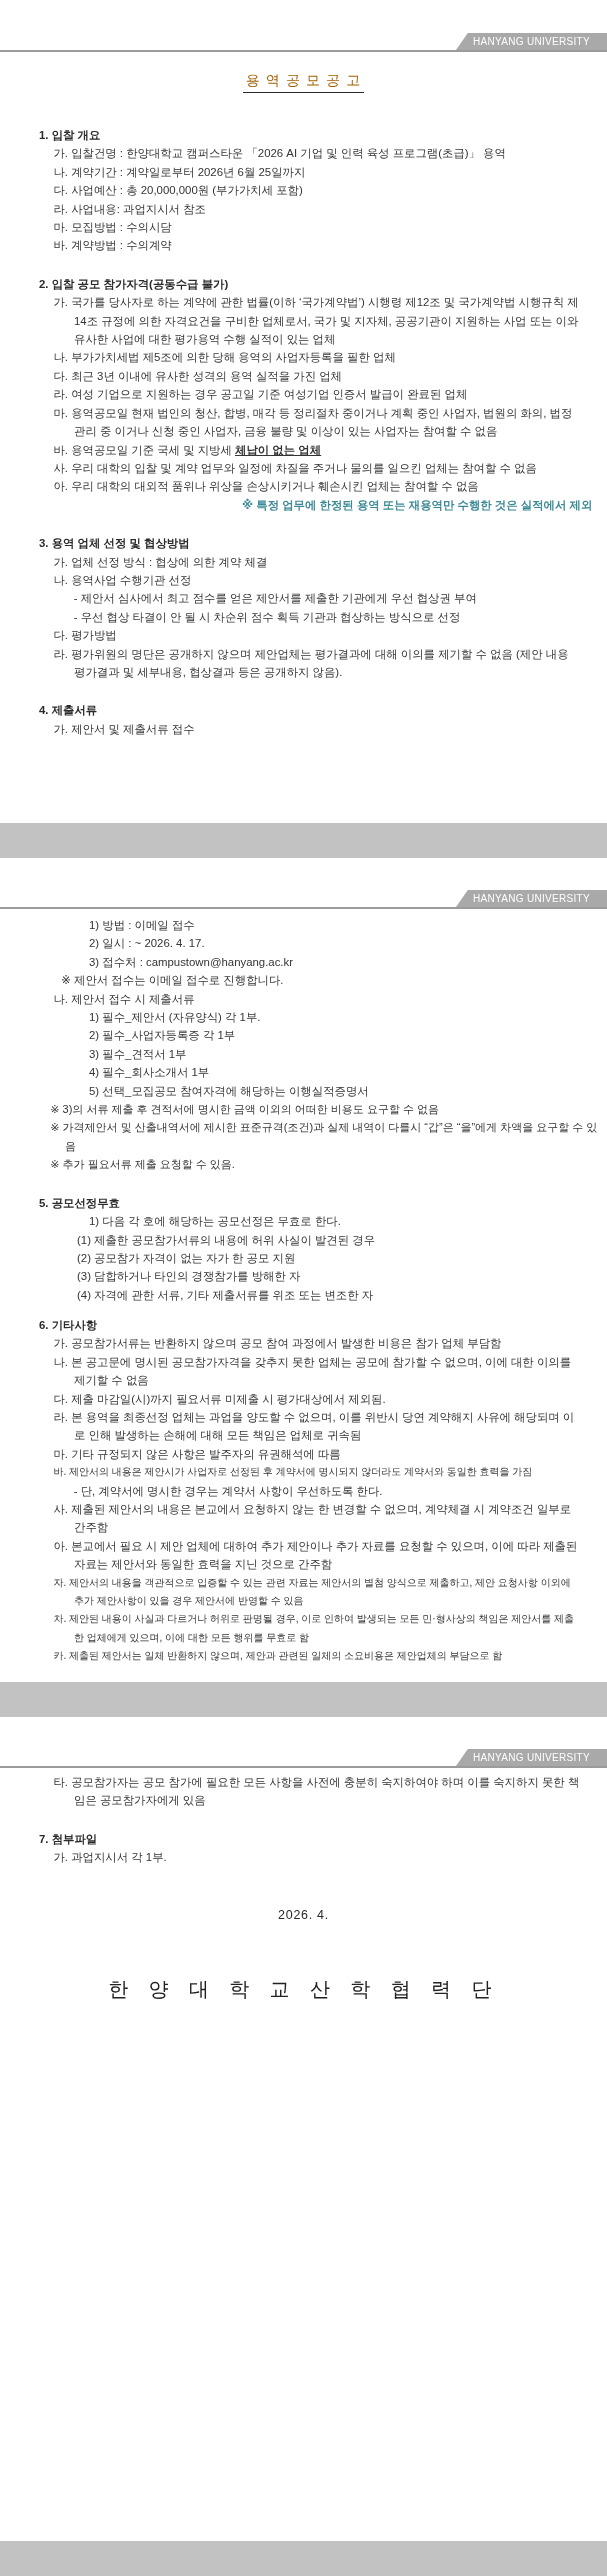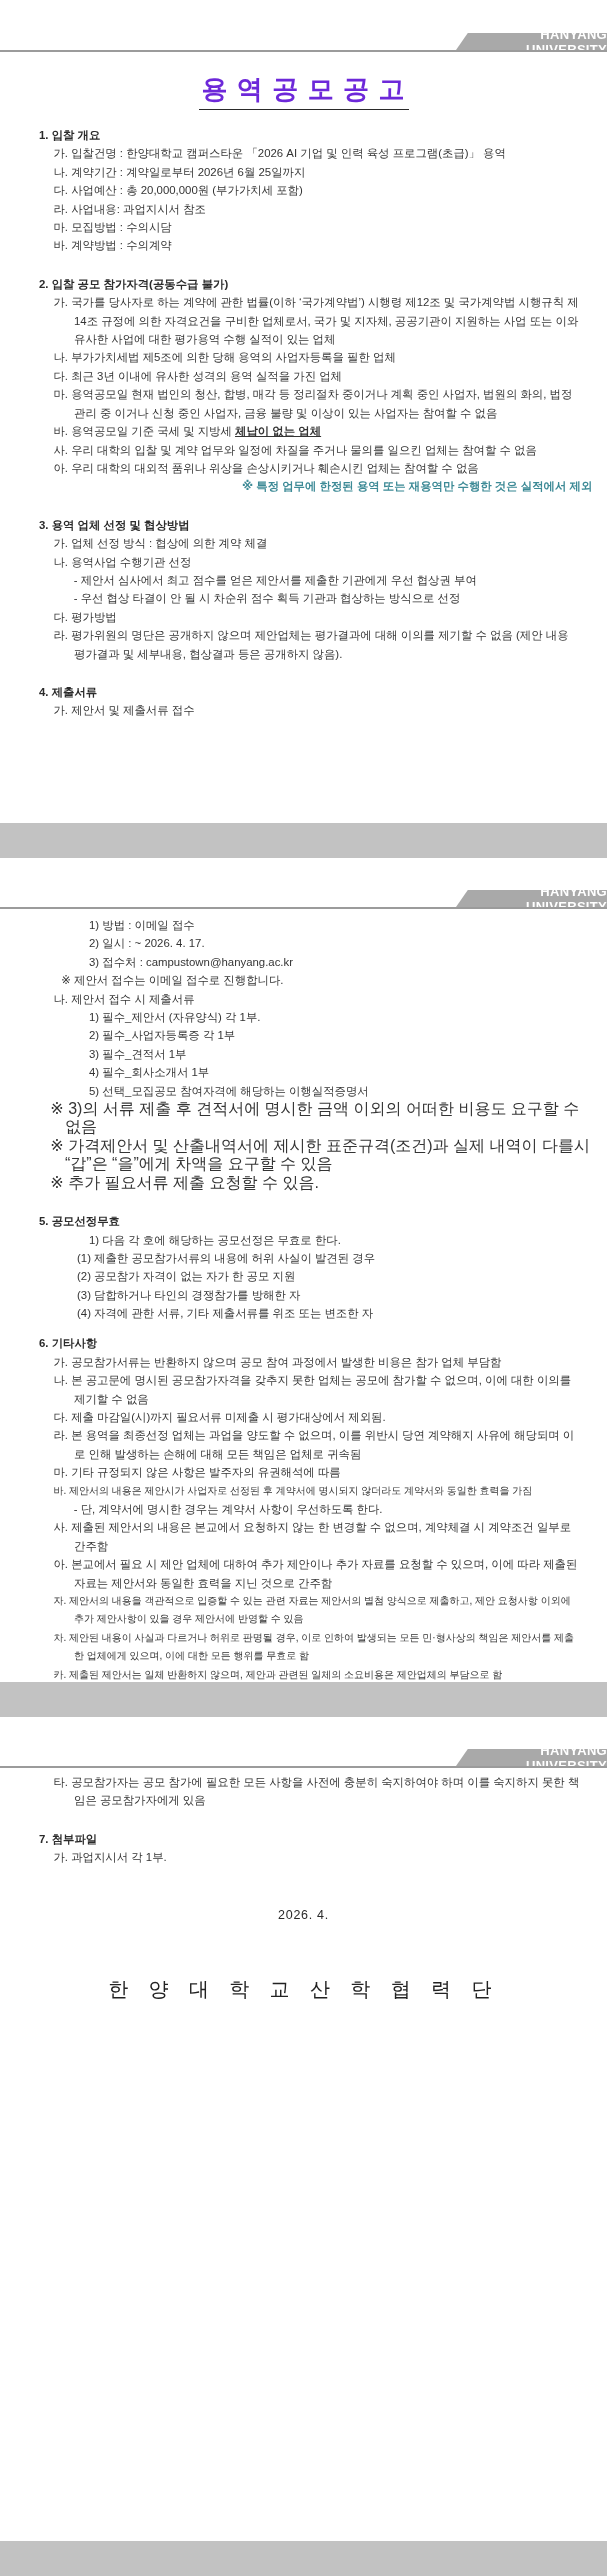--- a/index.html
+++ b/index.html
@@ -7,47 +7,47 @@
     position:relative;width:607px;height:2576px;background:#ffffff;overflow:hidden;
     font-family:"Liberation Sans","DejaVu Sans",sans-serif;color:#343434;
   }
   
   .badge{
     position:absolute;right:0;width:151px;height:17px;background:#a9a9a9;
     display:flex;align-items:center;justify-content:center;
     -webkit-clip-path:polygon(11.8px 0,100% 0,100% 100%,0 100%);
     clip-path:polygon(11.8px 0,100% 0,100% 100%,0 100%);
   }
-  .badge span{color:#ffffff;font-weight:bold;font-size:13px;letter-spacing:0.3px;text-align:right;}
+  .badge span{color:#ffffff;font-weight:normal;font-size:10px;letter-spacing:0.3px;text-align:right;}
   .hrule{position:absolute;left:0;width:607px;height:1.5px;background:#9b9b9b;}
   .b1{top:33px}.r1{top:50px}
   .b2{top:890px}.r2{top:907px}
   .b3{top:1749px}.r3{top:1766px}
   
   .graybar{position:absolute;left:0;width:607px;height:35px;background:#c2c2c2;}
   .g1{top:823px}.g2{top:1682px}.g3{top:2541px}
   
   .title-wrap{position:absolute;top:72px;left:0;width:607px;text-align:center;}
   .title-wrap span{
-    display:inline-block;font-size:26px;letter-spacing:1.1px;color:#6d28d9;
-    border-bottom:1.5px solid #2a2a2a;padding:0 2.9px 2.2px 2.9px;font-weight:bold;
+    display:inline-block;font-size:14px;letter-spacing:1.1px;color:#a16207;
+    border-bottom:1.5px solid #2a2a2a;padding:0 2.9px 2.2px 2.9px;
   }
   
   .content{position:absolute;left:0;width:607px;font-size:11.4px;line-height:18.4px;box-sizing:border-box;}
   .c1{top:126px}.c2{top:916px}.c3{top:1773px}
   .sech{font-weight:bold;padding-left:39px;color:#2b2b2b;}
   .mt{margin-top:20px;}
   .mts{margin-top:11.8px;}
   .item {padding:0 25px 0 74px;text-indent:-20.6px;}
   .dash {padding:0 22px 0 84px;text-indent:-10.3px;}
   .num  {padding:0 22px 0 103px;text-indent:-14px;}
   .paren{padding:0 22px 0 96px;text-indent:-19px;}
   .note {padding:0 14.7px 0 68px;text-indent:-14.7px;text-align:right;}
   .note-in{padding:0 14.7px 0 76px;text-indent:-14.7px;}
-  .note2{padding:0 7.4px 0 65px;text-indent:-14.7px;font-size:16px;}
+  .note2{padding:0 7.4px 0 65px;text-indent:-14.7px;font-size:11px;}
   .tight{font-size:10px;}
   .teal{color:#3d8a96;font-weight:bold;}
   .em{font-weight:bold;text-decoration:underline;}
   
   .date-line{position:absolute;top:1901px;left:0;width:607px;text-align:center;
     font-size:12.5px;letter-spacing:0.7px;color:#2b2b2b;margin-top:7px;}
   .org-line{position:absolute;top:1976px;left:0;width:607px;text-align:center;
     font-size:20px;letter-spacing:7.4px;color:#222222;white-space:nowrap;}
 </style>
 </head>
@@ -70,20 +70,21 @@
     <div class="item">나. 계약기간 : 계약일로부터 2026년 6월 25일까지</div>
     <div class="item">다. 사업예산 : 총 20,000,000원 (부가가치세 포함)</div>
     <div class="item">라. 사업내용:  과업지시서 참조</div>
     <div class="item">마. 모집방법 : 수의시담</div>
     <div class="item">바. 계약방법 : 수의계약</div>
 
     <div class="sech mt">2. 입찰 공모 참가자격(공동수급 불가)</div>
     <div class="item">가. 국가를 당사자로 하는 계약에 관한 법률(이하 ‘국가계약법’) 시행령 제12조 및 국가계약법 시행규칙 제14조 규정에 의한 자격요건을 구비한 업체로서, 국가 및 지자체, 공공기관이 지원하는 사업 또는 이와 유사한 사업에 대한 평가용역 수행 실적이 있는 업체</div>
     <div class="item">나. 부가가치세법 제5조에 의한 당해 용역의 사업자등록을 필한 업체</div>
     <div class="item">다. 최근 3년 이내에 유사한 성격의 용역 실적을 가진 업체</div>
+    <div class="item">라. 여성 기업으로 지원하는 경우 공고일 기준 여성기업 인증서 발급이 완료된 업체</div>
     <div class="item">마. 용역공모일 현재 법인의 청산, 합병, 매각 등 정리절차 중이거나 계획 중인 사업자, 법원의 화의, 법정관리 중 이거나 신청 중인 사업자, 금융 불량 및 이상이 있는 사업자는 참여할 수 없음</div>
     <div class="item"><span>바. 용역공모일 기준 국세 및 지방세 </span><span class="em">체납이 없는 업체</span></div>
     <div class="item">사. 우리 대학의 입찰 및 계약 업무와 일정에 차질을 주거나 물의를 일으킨 업체는 참여할 수 없음</div>
     <div class="item">아. 우리 대학의 대외적 품위나 위상을 손상시키거나 훼손시킨 업체는 참여할 수 없음</div>
     <div class="note teal">※ 특정 업무에 한정된 용역 또는 재용역만 수행한 것은 실적에서 제외</div>
 
     <div class="sech mt">3. 용역 업체 선정 및 협상방법</div>
     <div class="item">가. 업체 선정 방식 : 협상에 의한 계약 체결</div>
     <div class="item">나. 용역사업 수행기관 선정</div>
     <div class="dash">- 제안서 심사에서 최고 점수를 얻은 제안서를 제출한 기관에게 우선 협상권 부여</div>

